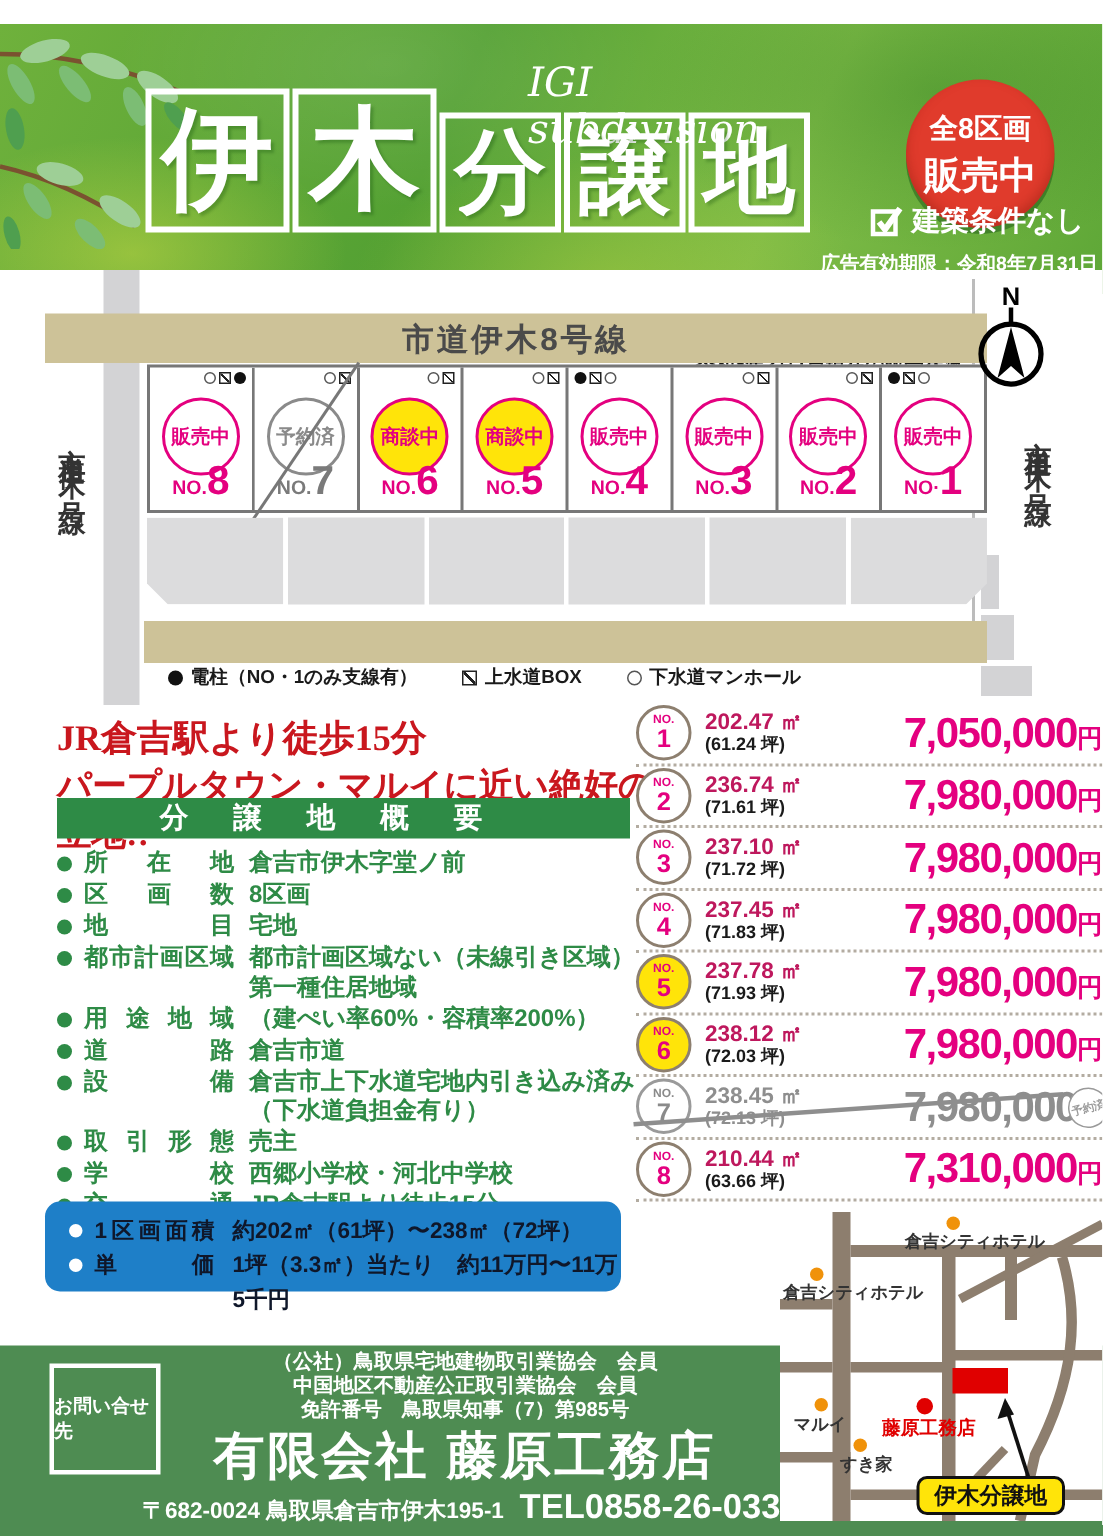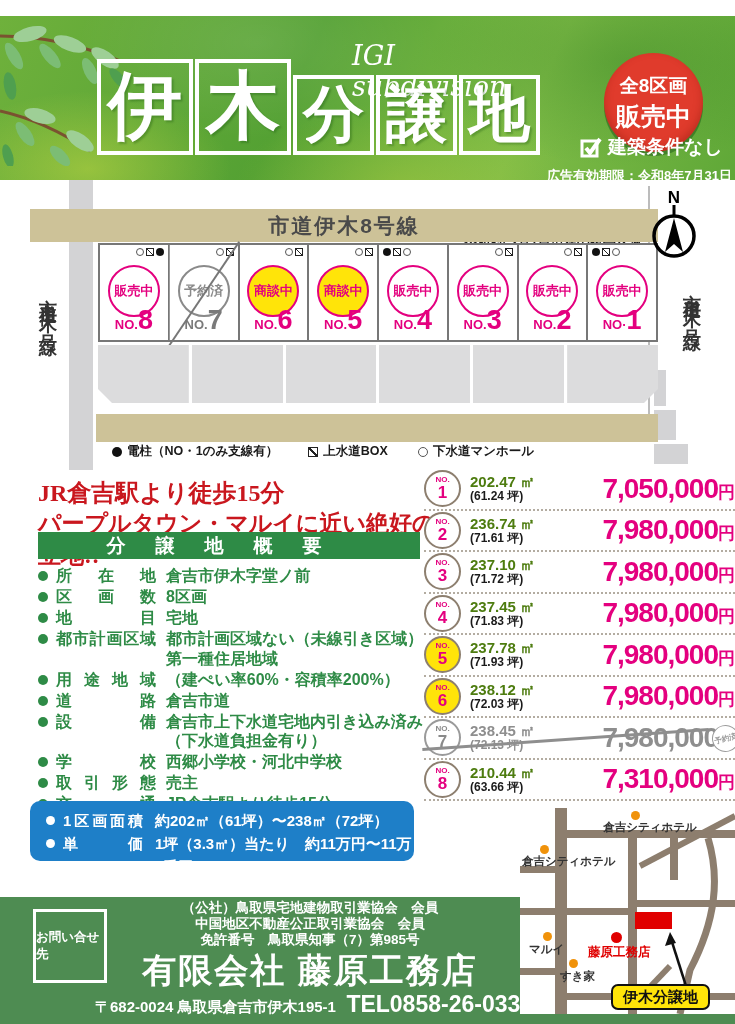--- a/index.html
+++ b/index.html
@@ -94,37 +94,37 @@
   .ov-title { position:absolute; left:38px; top:532px; width:382px; height:27px; background:#2e8b46;
     color:#fff; font-size:19px; font-weight:bold; text-align:center; line-height:27px;
     letter-spacing:30px; }
   .ov-list { position:absolute; left:38px; top:566px; width:392px; }
   .ov-row { display:flex; margin-bottom:1.5px; color:#2e8b46; font-size:16px; line-height:19.5px; font-weight:bold; }
   .ov-row .dot { width:10px; height:10px; border-radius:50%; background:#2e8b46; margin:5px 8px 0 0; flex:none; }
   .ov-label { width:100px; flex:none; text-align:justify; text-align-last:justify; margin-right:10px; }
   .ov-value { flex:1; white-space:pre-line; }
 
   .bluebox { position:absolute; left:30px; top:801px; width:384px; height:60px; background:#1e7fc8;
-    border-radius:10px; color:#ffffff; padding:8px 0 0 16px; }
+    border-radius:10px; color:#0f172a; padding:8px 0 0 16px; }
   .bb-row { display:flex; font-size:15px; font-weight:bold; line-height:23px; }
   .bb-row .dot { width:9px; height:9px; border-radius:50%; background:#fff; margin:7px 8px 0 0; flex:none; }
   .bb-label { width:80px; flex:none; text-align:justify; text-align-last:justify; margin-right:12px; }
 
   
   .price-list { position:absolute; left:424px; top:469px; width:311px; }
   .price-row { height:41.5px; display:flex; align-items:center; border-bottom:2px dotted #b3aca1; position:relative; }
   .pbadge { width:37px; height:37px; border-radius:50%; border:2px solid #8d7f6f; background:#fff;
     display:flex; flex-direction:column; align-items:center; justify-content:center; flex:none; line-height:1; }
   .pbadge .pno { font-size:8px; font-weight:bold; color:#e4007f; }
   .pbadge .pdig { font-size:17px; font-weight:bold; color:#e4007f; }
   .price-row.negotiating .pbadge { background:#ffe409; }
   .price-row.reserved .pbadge { border-color:#9a9a9a; }
   .price-row.reserved .pbadge .pno, .price-row.reserved .pbadge .pdig { color:#8a8a8a; }
   .parea { margin-left:9px; width:84px; flex:none; line-height:1.15; }
-  .parea .a1 { display:block; font-size:15px; font-weight:bold; color:#4d7c0f; }
+  .parea .a1 { display:block; font-size:15px; font-weight:bold; color:#be185d; }
   .parea .a2 { display:block; font-size:12px; font-weight:bold; color:#1a1a1a; }
   .pprice { flex:1; text-align:right; white-space:nowrap; }
   .pprice .pnum { font-size:28px; font-weight:bold; color:#e4007f; letter-spacing:-1px; }
   .pprice .pyen { font-size:17px; font-weight:bold; color:#e4007f; }
   .price-row.reserved .a1, .price-row.reserved .a2,
   .price-row.reserved .pnum, .price-row.reserved .pyen { color:#8e8e8e; }
   .price-strike { position:absolute; left:-2px; right:26px; top:50%; height:2.5px; background:#8e8e8e;
     transform:rotate(-4deg); }
   .stamp { position:absolute; right:-4px; top:7px; width:27px; height:27px; border:1.5px solid #9a9a9a;
     border-radius:50%; color:#9a9a9a; font-size:7.5px; font-weight:bold; display:flex; align-items:center;
@@ -379,27 +379,27 @@
         <span class="ov-value">倉吉市道</span>
       </div>
     <div class="ov-row">
         <span class="dot"></span>
         <span class="ov-label">設備</span>
         <span class="ov-value">倉吉市上下水道宅地内引き込み済み
 （下水道負担金有り）</span>
       </div>
     <div class="ov-row">
         <span class="dot"></span>
+        <span class="ov-label">取引形態</span>
+        <span class="ov-value">売主</span>
+      </div>
+    <div class="ov-row">
+        <span class="dot"></span>
         <span class="ov-label">学校</span>
         <span class="ov-value">西郷小学校・河北中学校</span>
-      </div>
-    <div class="ov-row">
-        <span class="dot"></span>
-        <span class="ov-label">取引形態</span>
-        <span class="ov-value">売主</span>
       </div>
     <div class="ov-row">
         <span class="dot"></span>
         <span class="ov-label">交通</span>
         <span class="ov-value">JR倉吉駅より徒歩15分</span>
       </div>
   </div>
 
   <div class="bluebox">
     <div class="bb-row">

